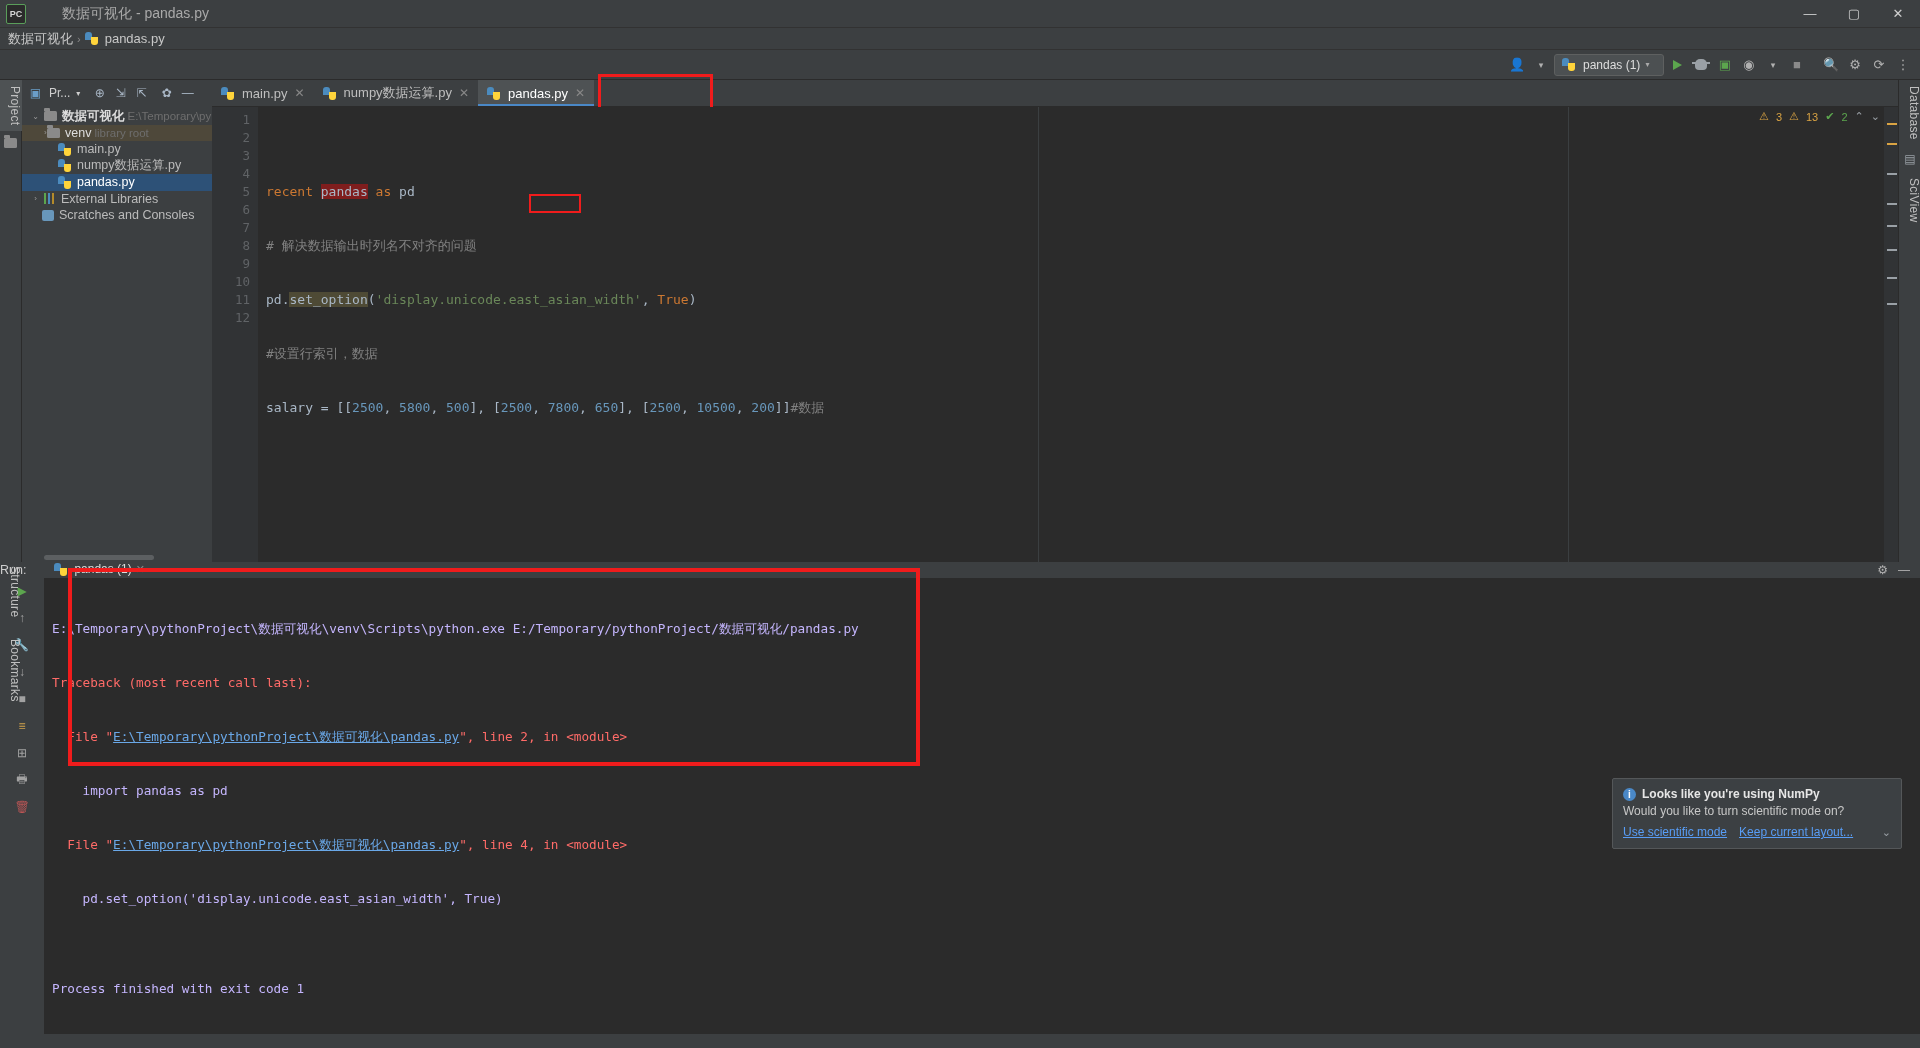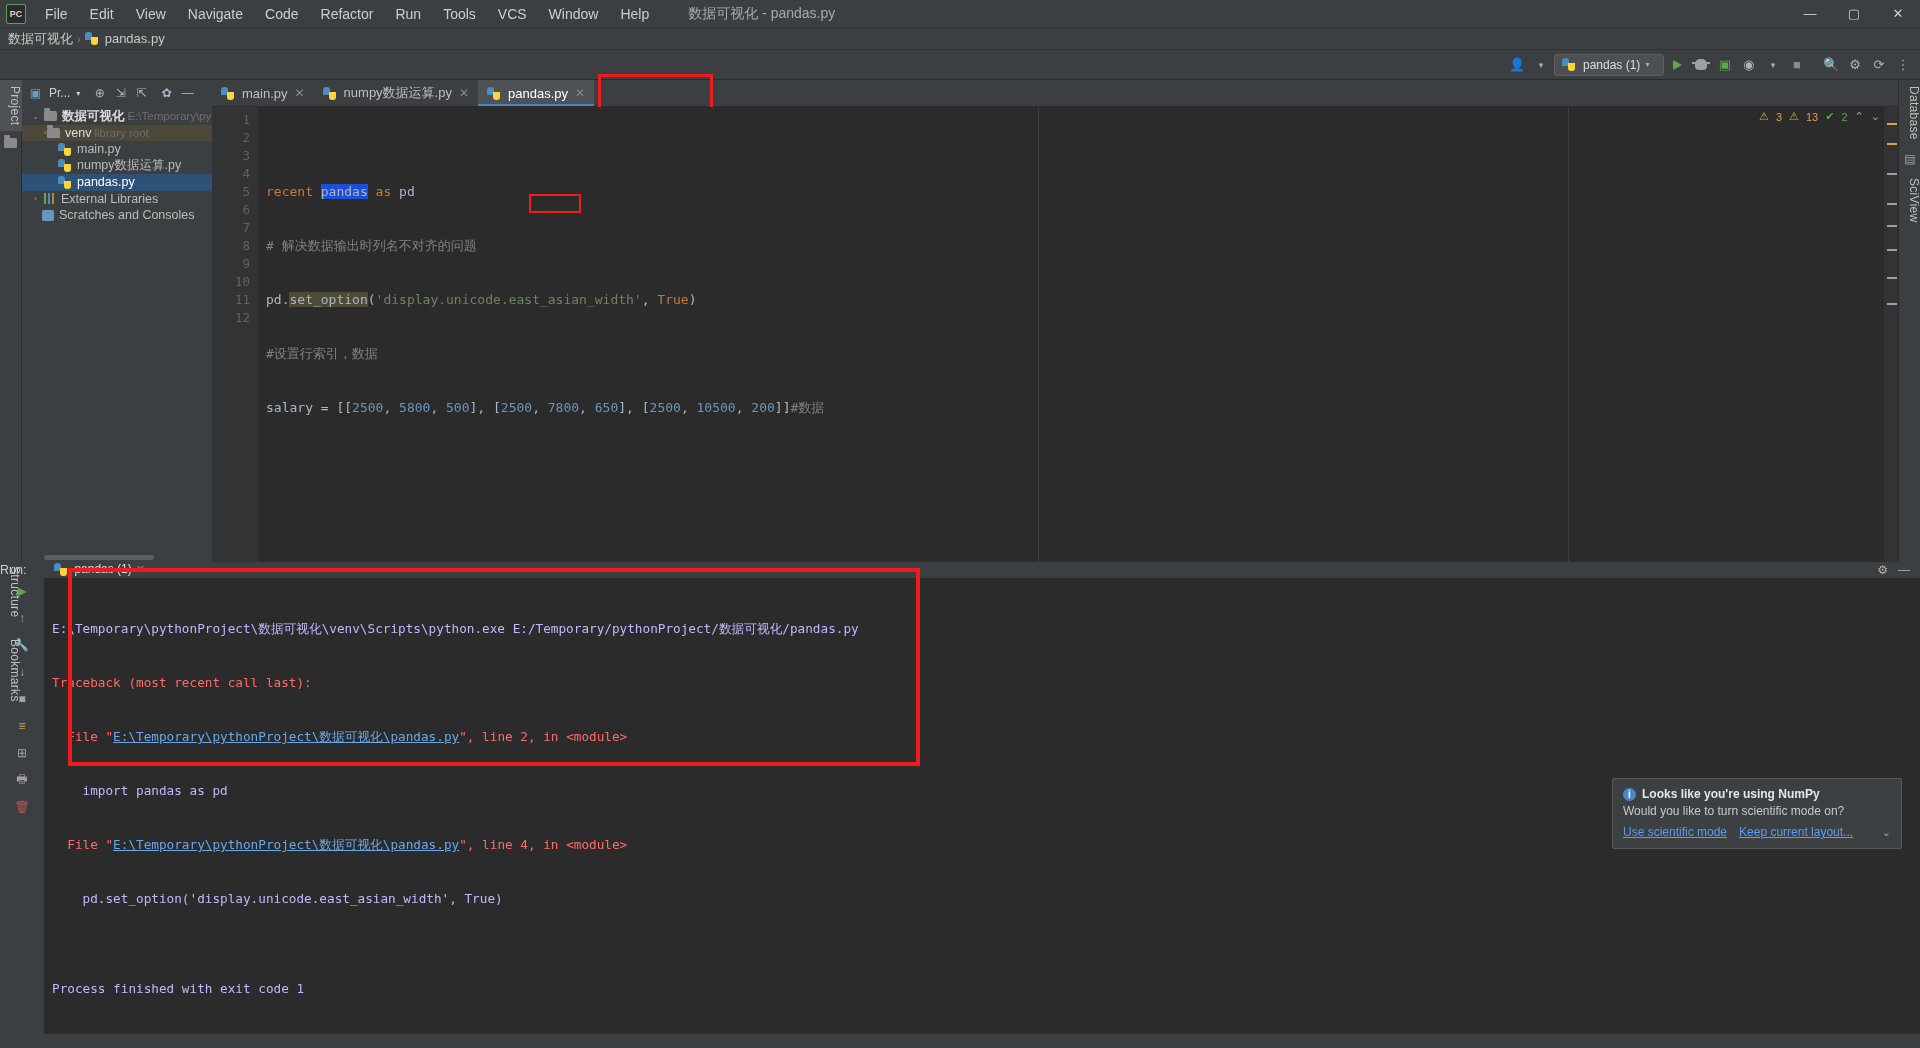--- a/index.html
+++ b/index.html
@@ -66,21 +66,21 @@
   .tab-hl { position:absolute; left:386px; top:-6px; width:115px; height:40px; border:3px solid #f01c1c; pointer-events:none;}
 
   .code-area { flex:1; display:flex; background:#2b2b2b; position:relative; overflow:hidden;}
   .gutter { width:46px; background:#313335; text-align:right; padding-right:8px; padding-top:4px; color:#606366; font-family:"DejaVu Sans Mono", monospace; font-size:12.5px; line-height:18px; user-select:none;}
   .code { flex:1; padding-top:4px; padding-left:8px; font-family:"DejaVu Sans Mono", monospace; font-size:13px; line-height:18px; white-space:pre; position:relative; overflow:hidden;}
   .code .cmt { color:#808080; }
   .code .kw  { color:#cc7832; }
   .code .str { color:#6a8759; }
   .code .num { color:#6897bb; }
   .code .id  { color:#a9b7c6; }
-  .hl-ident { background:#1d4ed8;text-align:center; }
+  .hl-ident { background:#7f1d1d;text-align:center; }
   .guide { position:absolute; top:0; bottom:0; width:1px; background:#3b3f41;}
   .pandas-hl { position:absolute; left:271px; top:87px; width:52px; height:19px; border:2.5px solid #f01c1c; pointer-events:none;}
 
   .inspect-bar { width:14px; background:#313335; position:relative; }
   .insp-mark { position:absolute; right:1px; width:10px; height:2px; background:#a9b1b8; }
   .gear-row { position:absolute; right:18px; top:3px; display:flex; align-items:center; gap:7px; font-size:11px;}
   .warn { color:#d9a343; } .ok { color:#5ca64e;}
 
   .right-strip { width:22px; background:#3c3f41; border-left:1px solid #2b2b2b; }
 
@@ -120,33 +120,20 @@
   .statusbar { height:22px; background:#3c3f41; display:flex; align-items:center; font-size:12px; color:#b7b7b7; padding:0 8px; border-top:1px solid #2b2b2b;}
   .sb-left { display:flex; align-items:center; gap:8px;}
   .sb-right { margin-left:auto; display:flex; align-items:center; gap:14px;}
   .sb-ico { width:13px;height:13px;border:1px solid #8f8f8f;border-radius:2px;}
 </style>
 </head>
 <body>
 
 <div class="titlebar">
   <div class="pc-logo">PC</div>
-  <div class="menu">
-    <div class="menu-item">File</div>
-    <div class="menu-item">Edit</div>
-    <div class="menu-item">View</div>
-    <div class="menu-item">Navigate</div>
-    <div class="menu-item">Code</div>
-    <div class="menu-item">Refactor</div>
-    <div class="menu-item">Run</div>
-    <div class="menu-item">Tools</div>
-    <div class="menu-item">VCS</div>
-    <div class="menu-item">Window</div>
-    <div class="menu-item">Help</div>
-  </div>
   <div class="title-text">数据可视化 - pandas.py</div>
   <div class="win-ctrls">
     <div class="win-btn">—</div>
     <div class="win-btn">▢</div>
     <div class="win-btn close">✕</div>
   </div>
 </div>
 
 <div class="breadcrumb">
   <span class="bc-item">数据可视化</span>

